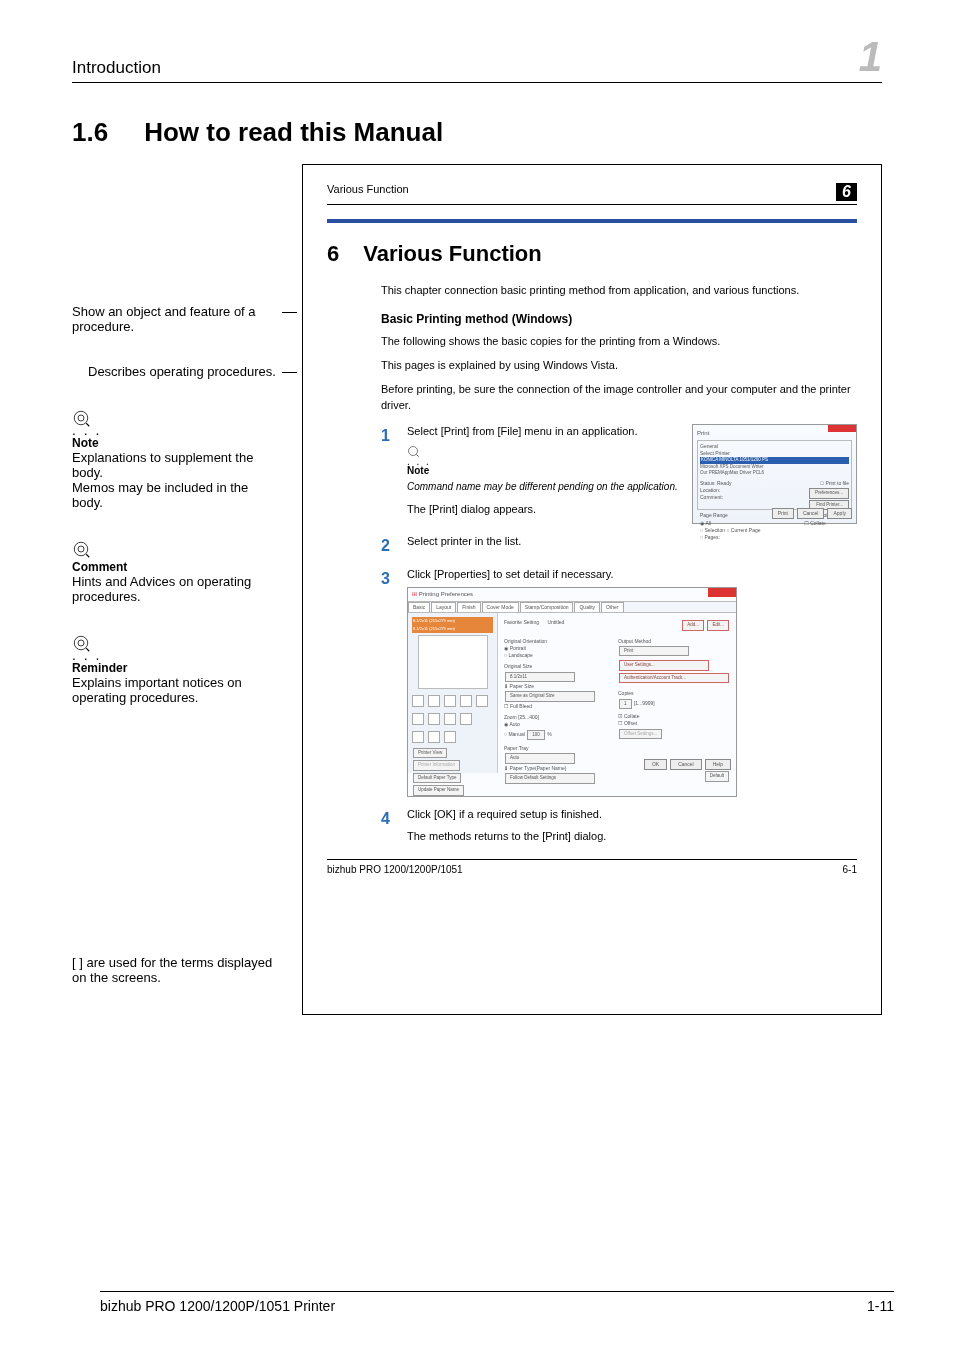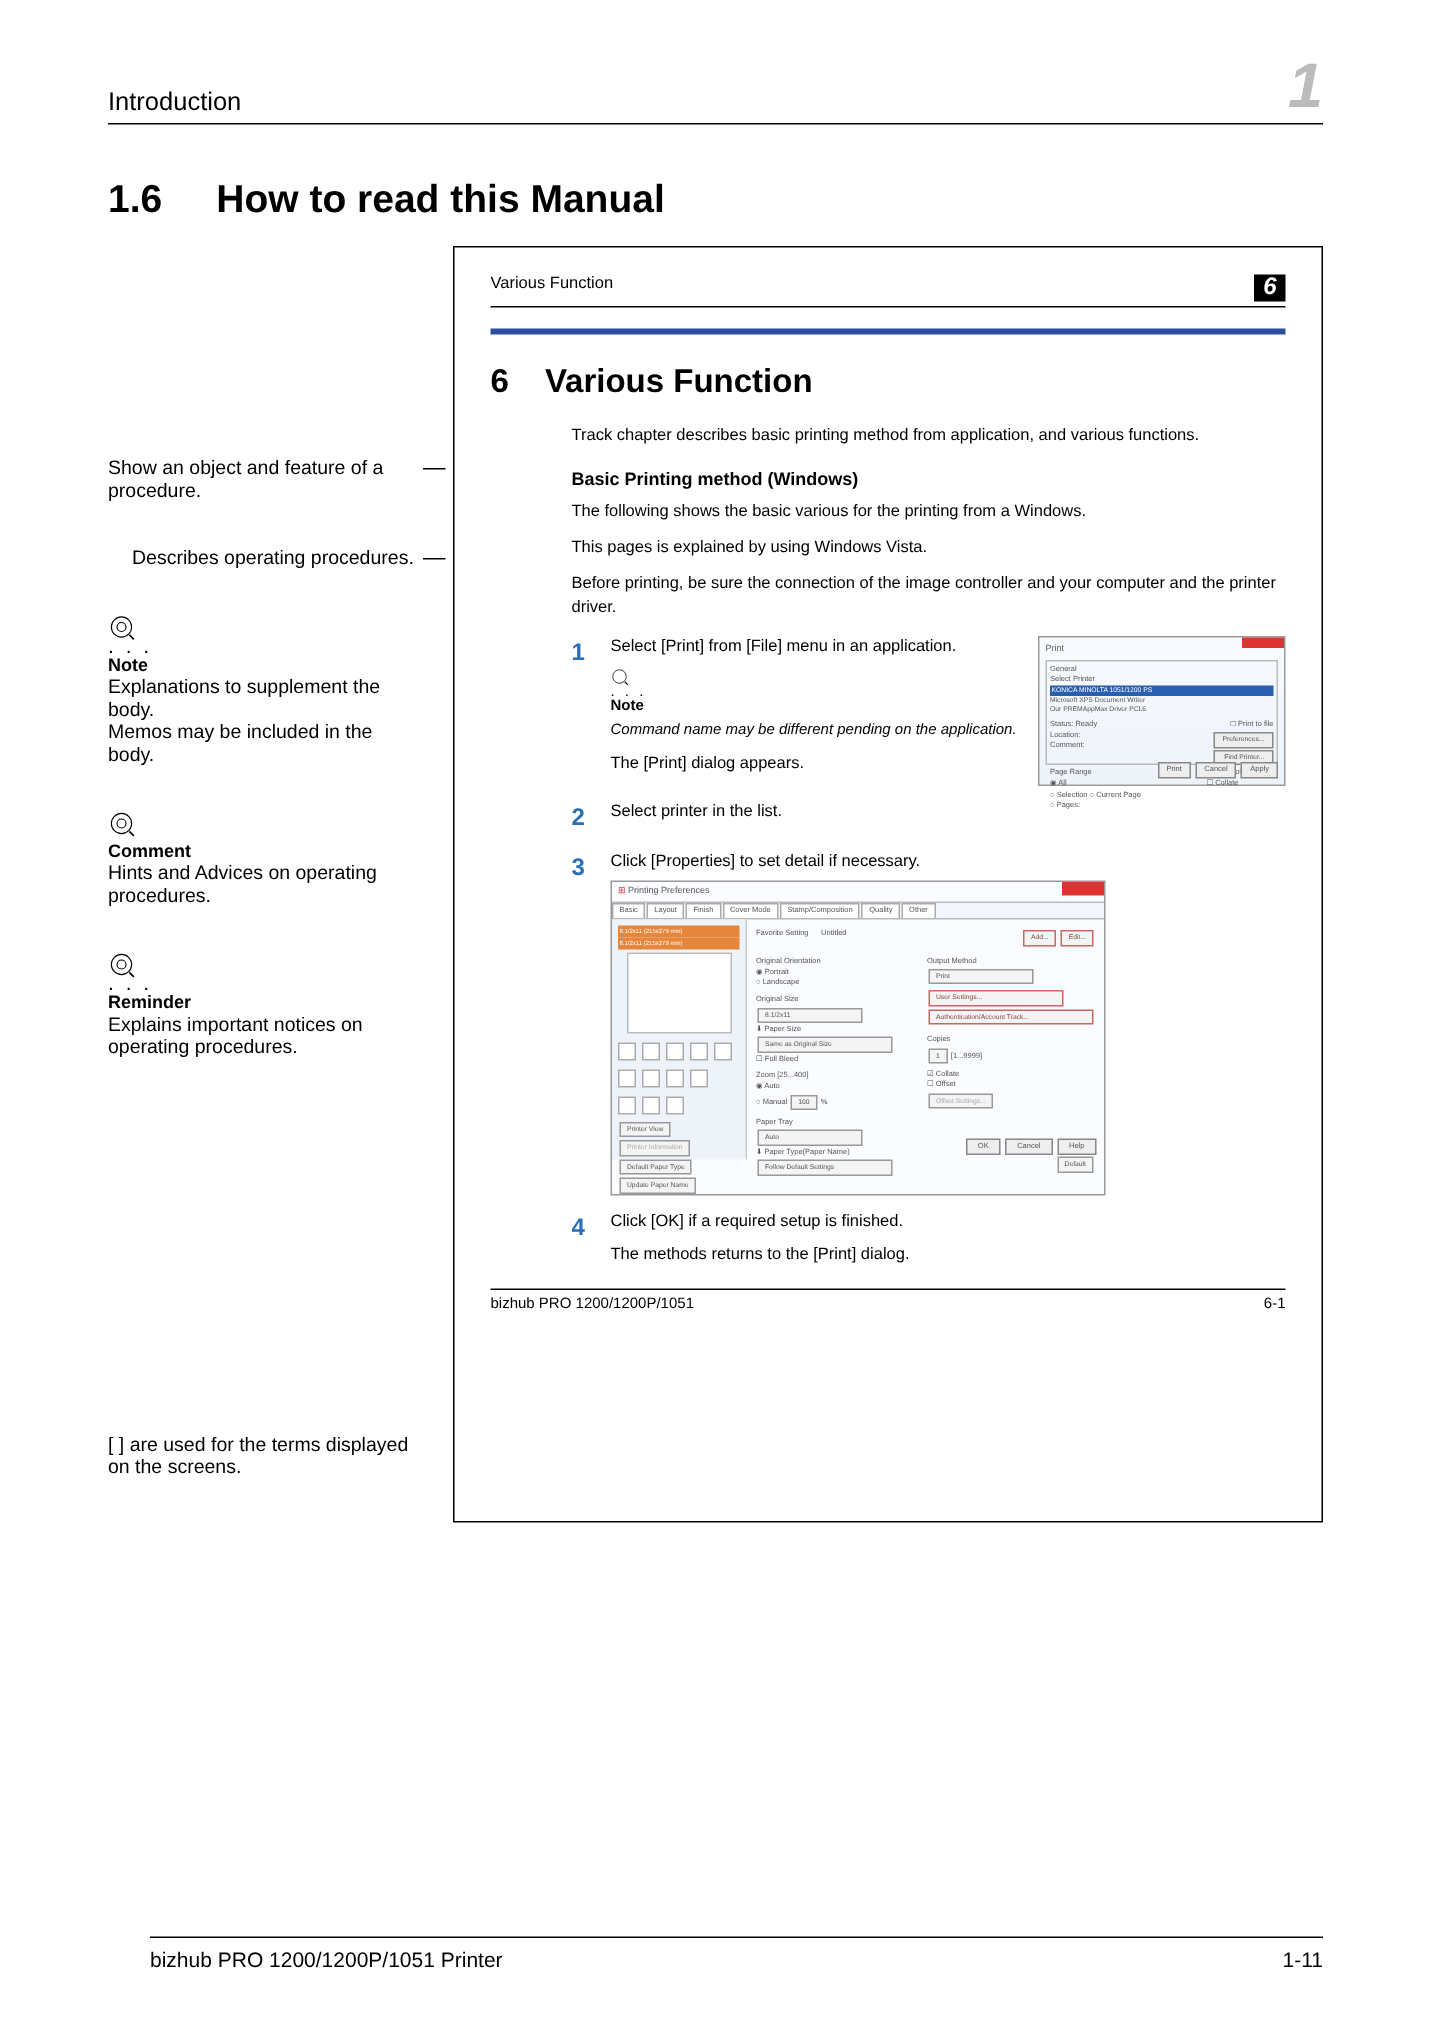--- a/index.html
+++ b/index.html
@@ -163,21 +163,21 @@
   .not-exist {
     text-align: center;
     font-weight: bold;
     font-size: 14px;
     margin-top: 18px;
   }
   .page-footer {
     position: absolute;
     bottom: 38px;
     left: 100px;
-    right: 72px;
+    right: 60px;
     display: flex;
     justify-content: space-between;
     font-size: 14px;
     border-top: 1px solid #000;
     padding-top: 6px;
   }
   svg.icon-circle { vertical-align: top; }
 </style>
 </head>
 <body>
@@ -254,24 +254,24 @@
       </div>
 
       <div class="blue-bar"></div>
 
       <div class="ex-title-row">
         <div class="ex-title-num">6</div>
         <div class="ex-title-txt">Various Function</div>
       </div>
 
       <div class="ex-body">
-        <p>Track chapter describes basic printing method from application, and various functions.</p>
+        <p>This chapter connection basic printing method from application, and various functions.</p>
 
         <div class="ex-sub">Basic Printing method (Windows)</div>
-        <p>The following shows the basic various for the printing from a Windows.</p>
+        <p>The following shows the basic copies for the printing from a Windows.</p>
         <p>This pages is explained by using Windows Vista.</p>
         <p>Before printing, be sure the connection of the image controller and your computer and the printer driver.</p>
 
         <div class="step-row">
           <div class="step-num">1</div>
           <div class="step-col">
             <div class="step-flex">
               <div class="step-text">
                 <div>Select [Print] from [File] menu in an application.</div>
                 <div class="note-inline" style="margin-left:0;">

